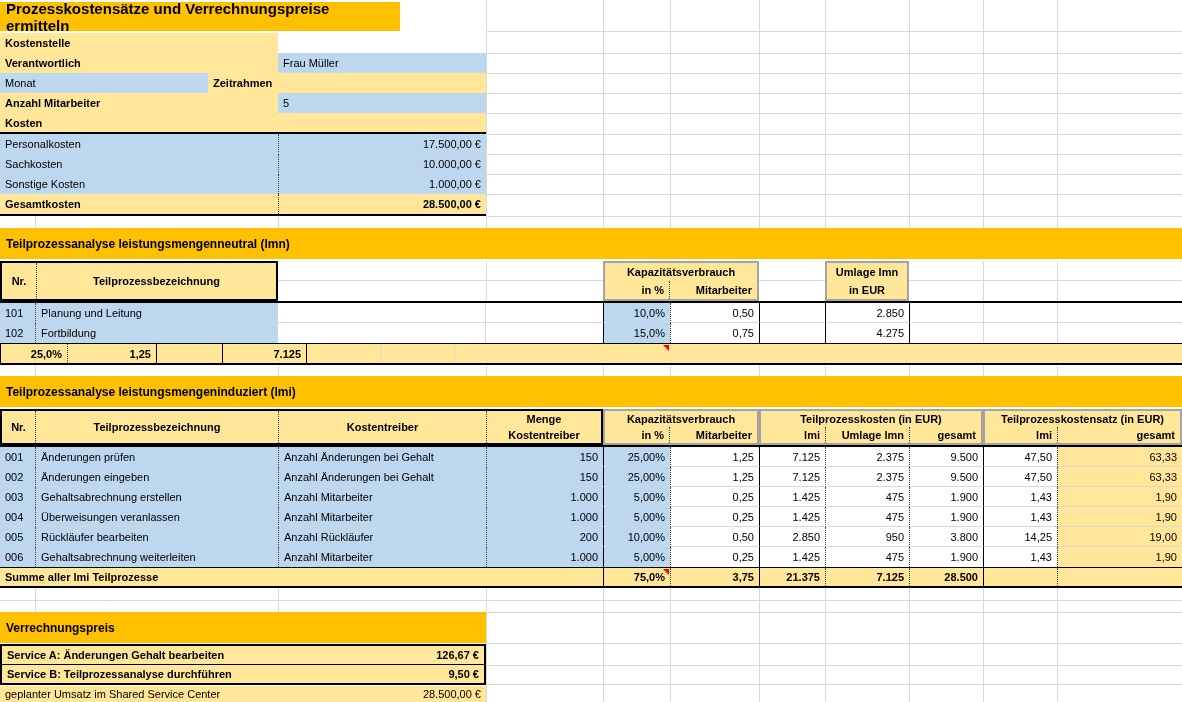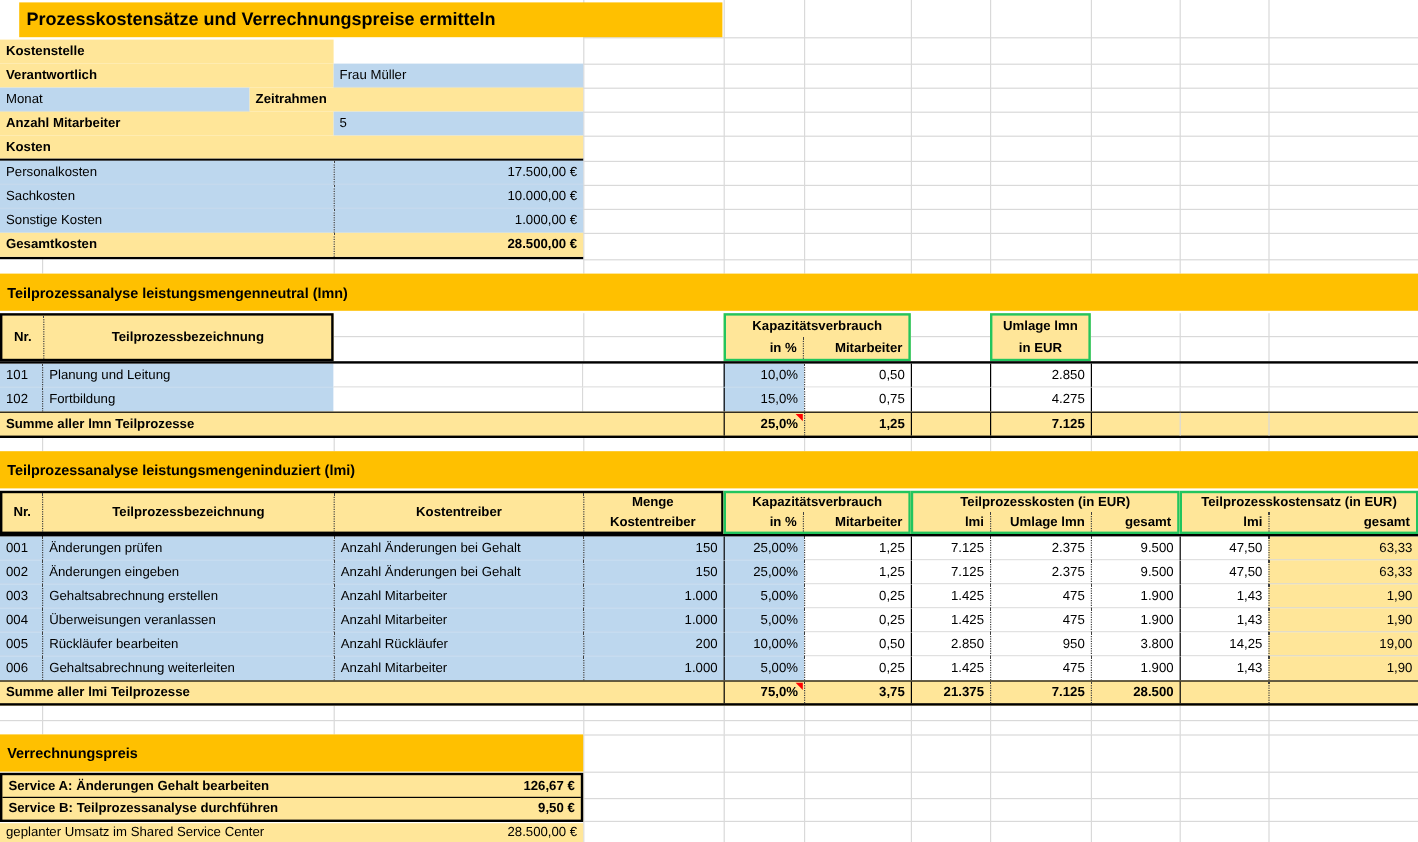--- a/index.html
+++ b/index.html
@@ -18,38 +18,38 @@
   .wh{background:#fff;}
   .dl{border-left:1px dotted #404040;}
   .sl{border-left:1px solid #000;}
   .gll{border-left:1px solid #d9d9d9;}
   .glr{border-right:1px solid #d9d9d9;}
   .rb{border-bottom:1px solid #d9d9d9;}
   .rbl{border-bottom:1px solid #c6d9ec;}
   .titlebar{font-size:15px;font-weight:700;align-items:center;display:flex;padding:0 6px;box-sizing:border-box;}
   .secbar{font-size:12px;font-weight:700;align-items:center;display:flex;padding:0 6px;box-sizing:border-box;}
   .hbox{border:2px solid #000;background:#FFE699;display:flex;box-sizing:border-box;}
-  .hboxcol{border:2px solid #22c55e;background:#FFE699;display:flex;flex-direction:column;box-sizing:border-box;}
+  .hboxcol{border:2px solid #a3a3a3;background:#FFE699;display:flex;flex-direction:column;box-sizing:border-box;}
   .hrow{display:flex;width:100%;}
   .thick{position:absolute;left:0;background:#000;height:2px;z-index:2;}
   .glv{position:absolute;width:1px;background:#d9d9d9;z-index:0;}
   .glh{position:absolute;height:1px;background:#d9d9d9;z-index:0;}
   .tri{position:absolute;width:0;height:0;border-left:6px solid transparent;
        border-top:6px solid #f00;z-index:3;}
   .svcbox{position:absolute;border:2px solid #000;background:#FFE699;display:flex;
           flex-direction:column;box-sizing:border-box;z-index:1;}
   .svcrow{display:flex;flex:1;}
   .svcrow2{display:flex;flex:1;border-top:1px solid #000;}
 </style>
 </head>
 <body>
 
 <div class="sheet" id="sheet">
 
-  <div class="abs oy titlebar" style="top:2px;left:16px;width:586px;height:29px">Prozesskostensätze und Verrechnungspreise ermitteln</div>
+  <div class="abs oy titlebar" style="top:2px;left:0;width:400px;height:29px">Prozesskostensätze und Verrechnungspreise ermitteln</div>
 
   <div class="band" style="top:33px;height:20px">
     <div class="cell yl bld" style="width:278px">Kostenstelle</div>
   </div>
   <div class="band" style="top:53px;height:20px">
     <div class="cell yl bld" style="width:278px">Verantwortlich</div>
     <div class="cell bl rbl" style="width:208px">Frau Müller</div>
   </div>
   <div class="band" style="top:73px;height:20px">
     <div class="cell bl rbl" style="width:208px">Monat</div>
@@ -122,21 +122,20 @@
     <div class="cell bl sl num" style="width:67px">15,0%</div>
     <div class="cell wh dl num" style="width:89px">0,75</div>
     <div class="cell wh sl" style="width:66px"></div>
     <div class="cell wh sl num" style="width:84px">4.275</div>
     <div class="cell wh sl" style="width:74px"></div>
     <div class="cell wh gll" style="width:74px"></div>
     <div class="cell wh gll" style="width:125px"></div>
   </div>
 
   <div class="band yl" style="top:343px;height:22px;width:1182px;border-top:1px solid #000;border-bottom:2px solid #000;box-sizing:border-box">
-    <div class="cell bld" style="width:603px">Summe aller lmn Teilprozesse</div>
     <div class="cell bld sl num" style="width:67px">25,0%</div>
     <div class="cell bld dl num" style="width:89px">1,25</div>
     <div class="cell sl" style="width:66px"></div>
     <div class="cell bld sl num" style="width:84px">7.125</div>
     <div class="cell sl" style="width:74px"></div>
     <div class="cell gll" style="width:74px"></div>
     <div class="cell gll" style="width:125px"></div>
   </div>
   <div class="tri" style="left:663px;top:345px"></div>
 

